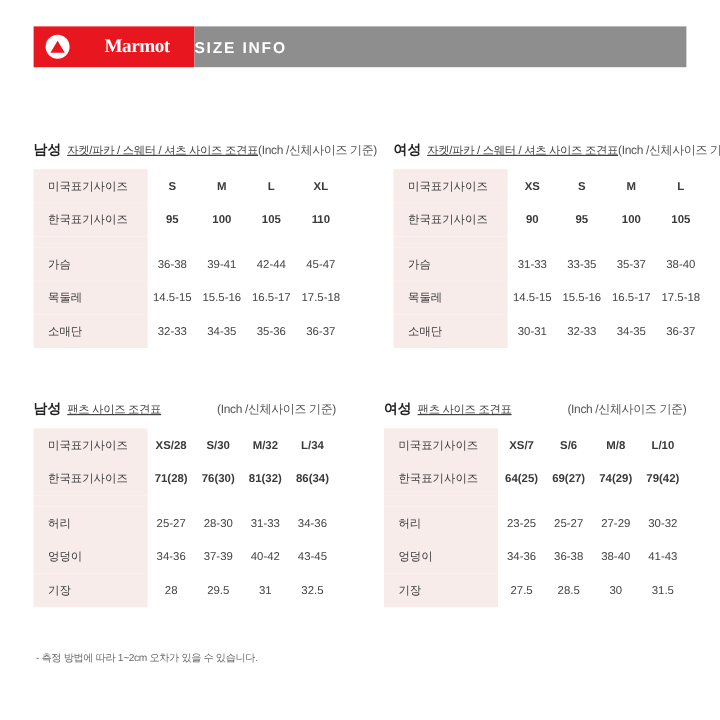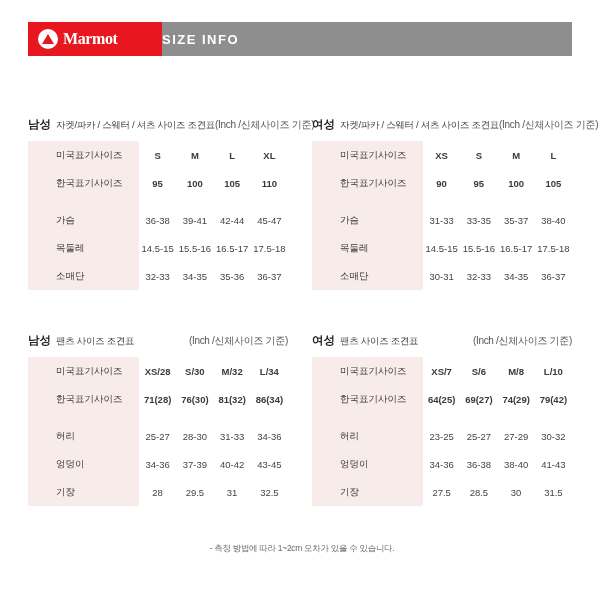--- a/index.html
+++ b/index.html
@@ -32,20 +32,21 @@
     display: flex;
     align-items: stretch;
   }
   .logo-box {
     width: 134px;
     background: #e8171f;
     display: flex;
     align-items: center;
     padding-left: 10px;
     box-sizing: border-box;
+    gap: 24px;
   }
   .logo-mark {
     width: 20px;
     height: 20px;
     border-radius: 50%;
     background: #ffffff;
     position: relative;
     flex: 0 0 auto;
     margin-right: 5px;
   }
@@ -83,21 +84,21 @@
 
   
   .grid {
     position: absolute;
     left: 28px;
     top: 98px;
     width: 544px;
   }
   .row-block {
     display: flex;
-    gap: 24px;
+    gap: 40px;
   }
   .row-block + .row-block {
     margin-top: 24px;
   }
   .panel {
     width: 260px;
   }
   .panel-head {
     display: flex;
     align-items: baseline;
@@ -107,20 +108,21 @@
   .panel-gender {
     font-size: 11.5px;
     font-weight: bold;
     color: #222;
     margin-right: 5px;
   }
   .panel-name {
     font-size: 9.5px;
     color: #444;
     letter-spacing: -0.3px;
+    text-decoration: underline;
   }
   .panel-unit {
     margin-left: auto;
     font-size: 10px;
     color: #555;
     letter-spacing: -0.3px;
     margin-top: 20px;
   }
 
   table.size {
@@ -132,21 +134,21 @@
     height: 26px;
     font-size: 9.5px;
     color: #444;
     text-align: center;
     vertical-align: middle;
     border: none;
   }
   table.size td.label {
     background: #f7ecea;
     text-align: left;
-    padding-left: 28px;
+    padding-left: 12px;
     font-size: 9.5px;
     color: #3a3a3a;
     width: 82px;
   }
   table.size tr.std td.label {
     font-weight: normal;
   }
   table.size tr.std td {
     font-weight: bold;
     color: #3a3a3a;
@@ -158,21 +160,20 @@
   table.size tr.sep td.label {
     background: #f7ecea;
   }
 
   
   .notes {
     position: absolute;
     left: 30px;
     top: 540px;
     width: 544px;
-    text-align: center;
   }
   .note {
     font-size: 8.5px;
     color: #6a6a6a;
     letter-spacing: -0.3px;
     line-height: 1.9;
   }
 </style>
 </head>
 <body>

